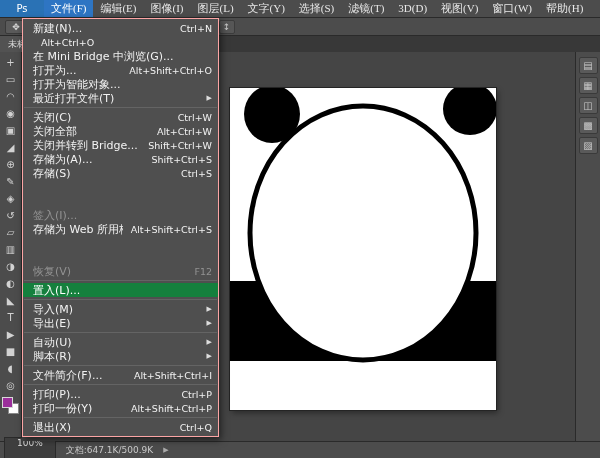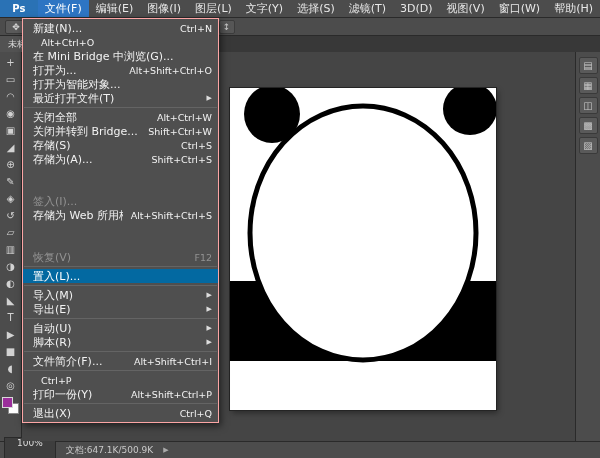--- a/index.html
+++ b/index.html
@@ -10,24 +10,24 @@
     color:#e8e8e8;
     user-select:none;
     position:relative;
   }
   
   .menubar {
     height:18px; background:#4c4c4c; border-bottom:1px solid #2a2a2a;
     display:flex; align-items:stretch; font-size:11px;
   }
   .ps-logo {
-    width:44px; background:#2a72b5; color:#fff; font-weight:bold;
+    width:44px; background:#2a72b5; color:#fff; font-weight:normal;
     font-size:10px; display:flex; align-items:center; justify-content:center;
   }
-  .mb-items { display:flex; align-items:flex-start; }
+  .mb-items { display:flex; align-items:flex-start;font-family:Liberation Serif, serif; }
   .mb-item { padding:0 7px; line-height:17px; white-space:nowrap; cursor:default; }
   .mb-item.active { background:#2e75c3; color:#fff; }
   
   .optionsbar {
     height:18px; background:#4c4c4c; border-bottom:1px solid #2a2a2a;
     display:flex; align-items:center; gap:5px; padding:0 5px;
     font-size:10px; color:#c9c9c9;
   }
   .ob-toolicon {
     width:22px; height:14px; background:#5a5a5a; border:1px solid #3a3a3a;
@@ -104,21 +104,21 @@
     padding:2px 0; font-size:11px; color:#f2f2f2;
   }
   .menu-row {
     display:flex; align-items:center; height:14px; padding:0 6px 0 10px;
     white-space:nowrap; overflow:hidden;
   }
   .menu-row .lbl { flex:1; overflow:hidden; }
   .menu-row .sc { margin-left:8px; font-size:9.5px; }
   .menu-row .arrow { margin-left:8px; font-size:7px; color:#ddd; }
   .menu-row.disabled { color:#929292;margin-top:28px; }
-  .menu-row.hl { background:#0369a1; color:#fff; }
+  .menu-row.hl { background:#15803d; color:#fff; }
   .menu-sep { height:1px; background:#646464; margin:2px 1px; }
 </style>
 </head>
 <body>
 
 <div>
 
   <div class="menubar">
     <div class="ps-logo">Ps</div>
     <div class="mb-items">
@@ -236,34 +236,38 @@
       </div>
       <div class="menu-row">
         <span class="lbl">打开为智能对象...</span>
       </div>
       <div class="menu-row">
         <span class="lbl">最近打开文件(T)</span>
         <span class="arrow">▶</span>
       </div>
       <div class="menu-sep"></div>
       <div class="menu-row">
+        <span class="lbl">关闭(C)</span>
+        <span class="sc">Ctrl+W</span>
+      </div>
+      <div class="menu-row">
         <span class="lbl">关闭全部</span>
         <span class="sc">Alt+Ctrl+W</span>
       </div>
       <div class="menu-row">
         <span class="lbl">关闭并转到 Bridge...</span>
         <span class="sc">Shift+Ctrl+W</span>
       </div>
       <div class="menu-row">
+        <span class="lbl">存储为(A)...</span>
+        <span class="sc">Shift+Ctrl+S</span>
+      </div>
+      <div class="menu-row">
         <span class="lbl">存储(S)</span>
         <span class="sc">Ctrl+S</span>
-      </div>
-      <div class="menu-row">
-        <span class="lbl">存储为(A)...</span>
-        <span class="sc">Shift+Ctrl+S</span>
       </div>
       <div class="menu-row disabled">
         <span class="lbl">签入(I)...</span>
       </div>
       <div class="menu-row">
         <span class="lbl">存储为 Web 所用格式...</span>
         <span class="sc">Alt+Shift+Ctrl+S</span>
       </div>
       <div class="menu-row disabled">
         <span class="lbl">恢复(V)</span>
@@ -291,20 +295,21 @@
         <span class="lbl">脚本(R)</span>
         <span class="arrow">▶</span>
       </div>
       <div class="menu-sep"></div>
       <div class="menu-row">
         <span class="lbl">文件简介(F)...</span>
         <span class="sc">Alt+Shift+Ctrl+I</span>
       </div>
       <div class="menu-sep"></div>
       <div class="menu-row">
+        <span class="lbl">打印(P)...</span>
         <span class="sc">Ctrl+P</span>
       </div>
       <div class="menu-row">
         <span class="lbl">打印一份(Y)</span>
         <span class="sc">Alt+Shift+Ctrl+P</span>
       </div>
       <div class="menu-sep"></div>
       <div class="menu-row">
         <span class="lbl">退出(X)</span>
         <span class="sc">Ctrl+Q</span>

